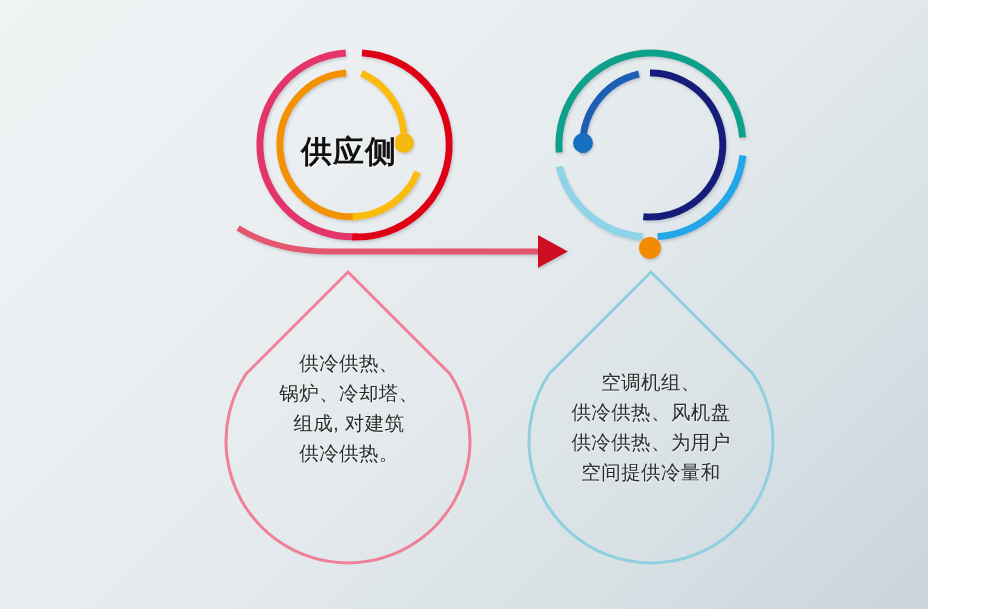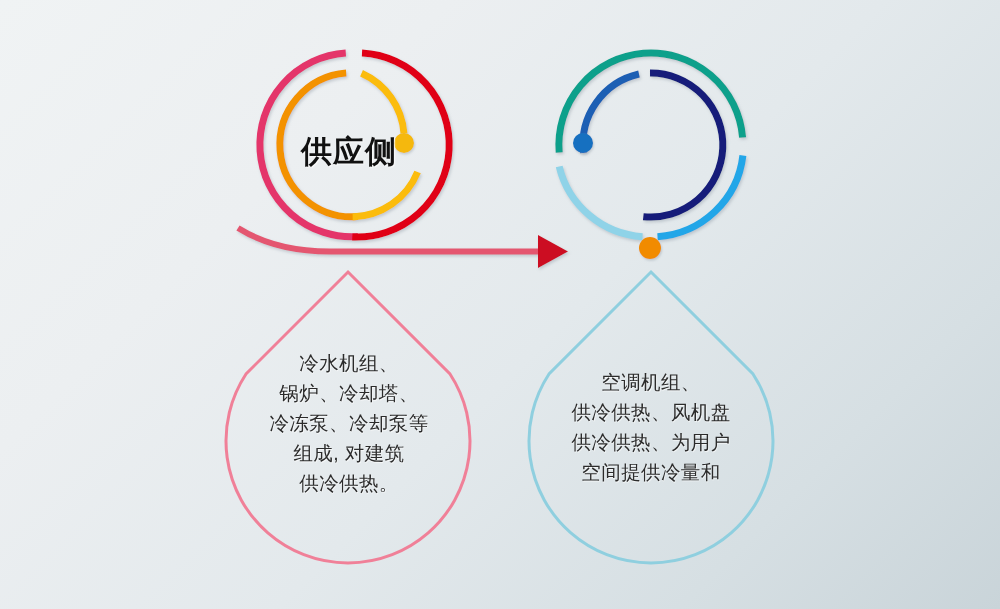--- a/index.html
+++ b/index.html
@@ -7,21 +7,21 @@
     padding: 0;
   }
   body {
     width: 1000px;
     height: 609px;
     overflow: hidden;
     font-family: "Liberation Sans", "DejaVu Sans", sans-serif;
   }
   #canvas {
     position: relative;
-    width: 1000px;
+    width: 928px;
     height: 609px;
     background: linear-gradient(135deg, #f0f3f4 0%, #eceff1 28%, #e3e9ec 55%, #d6dfe3 80%, #c9d4d9 100%);
   }
   #canvas svg.layer {
     position: absolute;
     left: 0;
     top: 0;
     width: 1000px;
     height: 609px;
   }
@@ -125,23 +125,22 @@
     <path d="M 651 272
              L 753 374
              A 122 122 0 1 1 549 374
              Z" fill="none" stroke="#8fcfdf" stroke-width="3" stroke-linejoin="miter"></path>
   </svg>
 
   <div class="node-title" id="supply-title">供应侧</div>
 
 
   <div class="drop-text" id="supply-drop-text">
-    <span class="line">冷水机组、</span>
+    <span class="line">供冷供热、</span>
     <span class="line">锅炉、冷却塔、</span>
-    <span class="line">冷冻泵、冷却泵等</span>
     <span class="line">组成, 对建筑</span>
     <span class="line">供冷供热。</span>
   </div>
 
   <div class="drop-text" id="demand-drop-text">
     <span class="line">空调机组、</span>
     <span class="line">供冷供热、风机盘</span>
     <span class="line">供冷供热、为用户</span>
     <span class="line">空间提供冷量和</span>
   </div>

